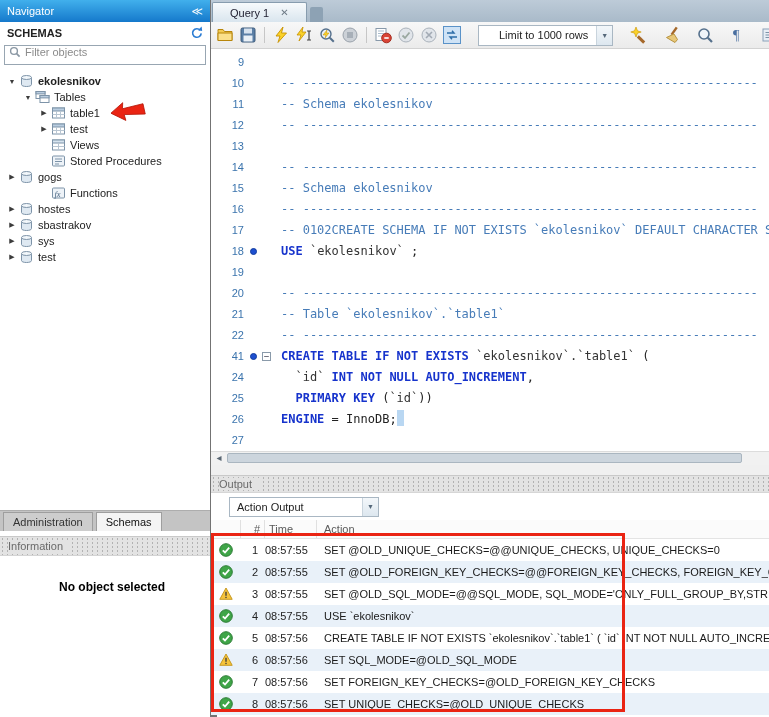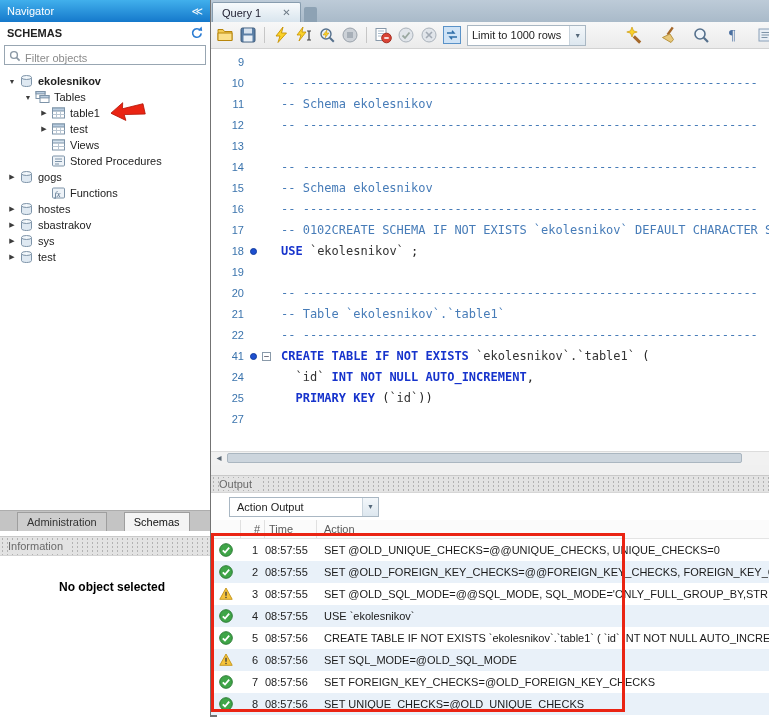--- a/index.html
+++ b/index.html
@@ -6,47 +6,47 @@
   body{width:769px;height:717px;overflow:hidden;position:relative;background:#fff;
        font-family:"Liberation Sans","DejaVu Sans",sans-serif;font-size:11px;color:#222}
 
   
   .left-panel{position:absolute;left:0;top:0;width:210px;height:717px;background:#fff;border-right:7px solid #737373}
   .nav-titlebar{height:22px;background:linear-gradient(#41b0ec,#1579cb);color:#fff;display:flex;align-items:center;padding:0 7px;font-size:11px}
   .nav-title{flex:1;font-weight:normal}
   .nav-chevrons{font-size:11px;opacity:.95}
   .schemas-bar{height:22px;display:flex;align-items:center;padding:0 7px;font-weight:bold;font-size:11px;background:#fff}
   .refresh-wrap{margin-left:auto}
-  .filter-box{margin:1px 4px 3px 4px;height:18px;border:1px solid #98a6b2;display:flex;align-items:flex-end;background:#fff;padding:0 4px;gap:4px}
+  .filter-box{margin:1px 4px 3px 4px;height:18px;border:1px solid #98a6b2;display:flex;align-items:flex-start;background:#fff;padding:0 4px;gap:4px}
   .filter-text{color:#8b8b8b}
   .tree{padding-top:5px}
   .tree-row{height:16px;display:flex;align-items:center;white-space:nowrap;cursor:default}
   .expander{width:12px;text-align:center;font-size:7px;color:#3c3c3c;flex:none}
   .tree-icon{width:17px;height:14px;display:inline-flex;align-items:center;justify-content:center;flex:none;margin-right:3px}
   .tree-label{font-size:11px}
   .tree-label.bold{font-weight:bold}
   .left-tabs{position:absolute;left:0;top:510px;width:210px;height:21px;background:#c4c4c4;display:flex;align-items:flex-end;border-top:1px solid #adadad;box-sizing:border-box}
-  .left-tab{height:18px;line-height:18px;padding:0 9px;background:#cdcdcd;border:1px solid #9e9e9e;border-bottom:none;margin-left:17px;font-size:11px;color:#333}
+  .left-tab{height:18px;line-height:18px;padding:0 9px;background:#cdcdcd;border:1px solid #9e9e9e;border-bottom:none;margin-left:3px;font-size:11px;color:#333}
   .left-tab.active{background:#f4f4f4;color:#111}
   .dotted{background-color:#e3e3e3;background-image:radial-gradient(circle,#b2b2b2 1px,transparent 1.1px);background-size:5px 4px}
   .info-bar{position:absolute;left:0;top:536px;width:210px;height:20px;display:flex;align-items:center;padding:0 8px;box-sizing:border-box;color:#6a6a6a;border-top:1px solid #c9c9c9;border-bottom:1px solid #d4d4d4}
   .info-bar span{background:#e3e3e3;padding-right:6px}
   .no-object{position:absolute;left:0;top:580px;width:224px;text-align:center;font-weight:bold;font-size:12px;color:#000}
 
   
   .main{position:absolute;left:211px;top:0;width:558px;height:717px}
   .tab-bar{height:22px;background:linear-gradient(#bdcbd8,#a9bac9);display:flex;align-items:flex-end;overflow:hidden}
-  .query-tab{height:19px;display:flex;align-items:center;gap:21px;padding:0 9px;background:linear-gradient(#f7fafc,#d9e5ee);border:1px solid #879cae;border-bottom:none;border-radius:2px 2px 0 0;margin-left:1px;font-size:11px;color:#223}
+  .query-tab{height:19px;display:flex;align-items:center;gap:11px;padding:0 17px;background:linear-gradient(#f7fafc,#d9e5ee);border:1px solid #879cae;border-bottom:none;border-radius:2px 2px 0 0;margin-left:1px;font-size:11px;color:#223}
   .tab-close{color:#6d7a86;font-size:10px;line-height:10px}
   .tab-stub{width:13px;height:15px;background:#8da2b4;border-radius:2px 2px 0 0;margin-left:3px}
 
   .toolbar{height:26px;background:linear-gradient(#f8f8f8,#ebebeb);border-bottom:1px solid #d2d2d2;display:flex;align-items:center;padding:0 4px;gap:3px;overflow:hidden}
   .tool-icon{width:20px;height:20px;display:flex;align-items:center;justify-content:center;flex:none}
   .tool-sep{width:1px;height:16px;background:#c6c6c6;margin:0 3px;flex:none}
-  .limit-dropdown{height:19px;border:1px solid #a9b7c3;background:#fff;display:flex;align-items:center;font-size:11px;padding-left:4px;margin:0 2px;flex:none;color:#222}
+  .limit-dropdown{height:19px;border:1px solid #a9b7c3;background:#fff;display:flex;align-items:center;font-size:11px;padding-left:20px;margin:0 13px;flex:none;color:#222}
   .dd-arrow{width:15px;height:100%;display:flex;align-items:center;justify-content:center;border-left:1px solid #c9d4dd;background:linear-gradient(#f3f7fa,#dde7ef);color:#55687a;font-size:7px;margin-left:8px}
   .tool-right{display:flex;align-items:center;gap:13px;margin-left:auto;margin-right:-12px}
 
   
   .editor{position:relative;height:402px;background:#fff;overflow:hidden;padding-top:3px;box-sizing:border-box}
   .code-line{position:relative;height:21px;line-height:21px;white-space:pre;font-family:"DejaVu Sans Mono","Liberation Mono",monospace;font-size:12px;overflow:hidden}
   .ln{position:absolute;left:0;top:0;width:33px;text-align:right;color:#3b74ad;font-size:11px;font-family:"Liberation Sans",sans-serif}
   .stmt-dot{position:absolute;left:39px;top:7px;width:7px;height:7px;border-radius:50%;background:#1d4fd0;border:1px solid #123c9e;box-sizing:border-box}
   .fold-box{position:absolute;left:51px;top:6px;width:9px;height:9px;border:1px solid #8a9aaa;background:#fff;font-size:9px;line-height:7px;text-align:center;color:#445;box-sizing:border-box}
   .code-text{position:absolute;left:70px;top:0;white-space:pre}
@@ -374,20 +374,21 @@
       <div class="code-line"><span class="ln">16</span><span class="code-text"><span class="seg c">-- ---------------------------------------------------------------</span></span></div>
       <div class="code-line"><span class="ln">17</span><span class="code-text"><span class="seg c">-- 0102CREATE SCHEMA IF NOT EXISTS `ekolesnikov` DEFAULT CHARACTER SET</span></span></div>
       <div class="code-line"><span class="ln">18</span><span class="stmt-dot"></span><span class="code-text"><span class="seg k">USE </span><span class="seg i">`ekolesnikov`</span><span class="seg p"> ;</span></span></div>
       <div class="code-line"><span class="ln">19</span><span class="code-text"></span></div>
       <div class="code-line"><span class="ln">20</span><span class="code-text"><span class="seg c">-- ---------------------------------------------------------------</span></span></div>
       <div class="code-line"><span class="ln">21</span><span class="code-text"><span class="seg c">-- Table `ekolesnikov`.`table1`</span></span></div>
       <div class="code-line"><span class="ln">22</span><span class="code-text"><span class="seg c">-- ---------------------------------------------------------------</span></span></div>
       <div class="code-line"><span class="ln">41</span><span class="stmt-dot"></span><span class="fold-box">−</span><span class="code-text"><span class="seg k">CREATE TABLE IF NOT EXISTS </span><span class="seg i">`ekolesnikov`.`table1`</span><span class="seg p"> (</span></span></div>
       <div class="code-line"><span class="ln">24</span><span class="code-text"><span class="seg p">  </span><span class="seg i">`id`</span><span class="seg p"> </span><span class="seg k">INT NOT NULL AUTO_INCREMENT</span><span class="seg p">,</span></span></div>
       <div class="code-line"><span class="ln">25</span><span class="code-text"><span class="seg p">  </span><span class="seg k">PRIMARY KEY</span><span class="seg p"> (</span><span class="seg i">`id`</span><span class="seg p">))</span></span></div>
+      <div class="code-line"><span class="ln">26</span><span class="code-text"><span class="seg k">ENGINE</span><span class="seg p"> = InnoDB;</span><span class="sel"></span></span></div>
       <div class="code-line"><span class="ln">27</span><span class="code-text"></span></div>
     </div>
 
   <div class="hscroll">
     <div class="hs-btn">◂</div>
     <div class="hs-thumb"></div>
   </div>
 
   <div class="splitter"></div>
 

